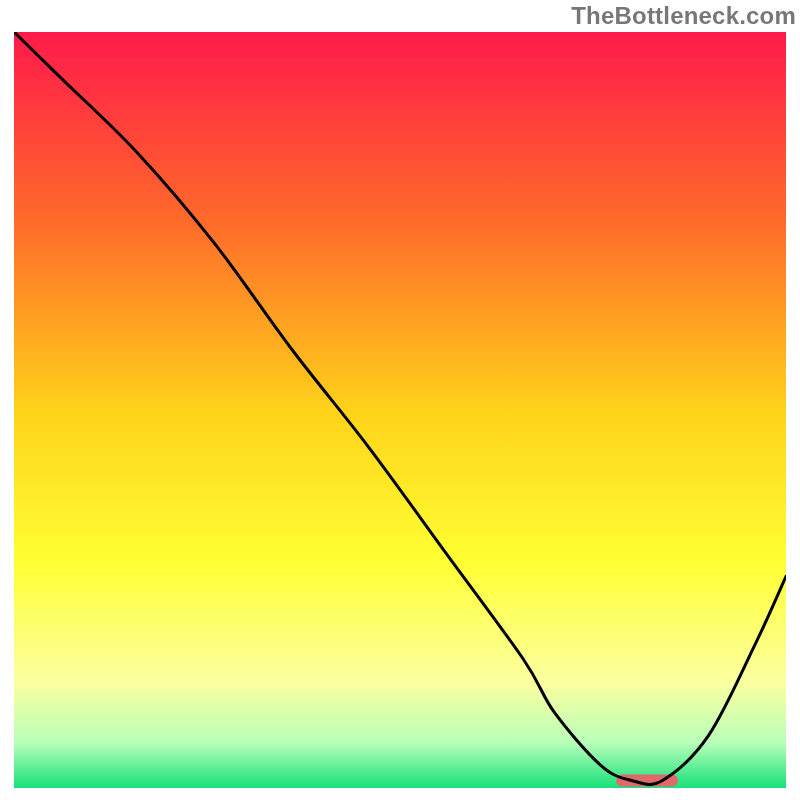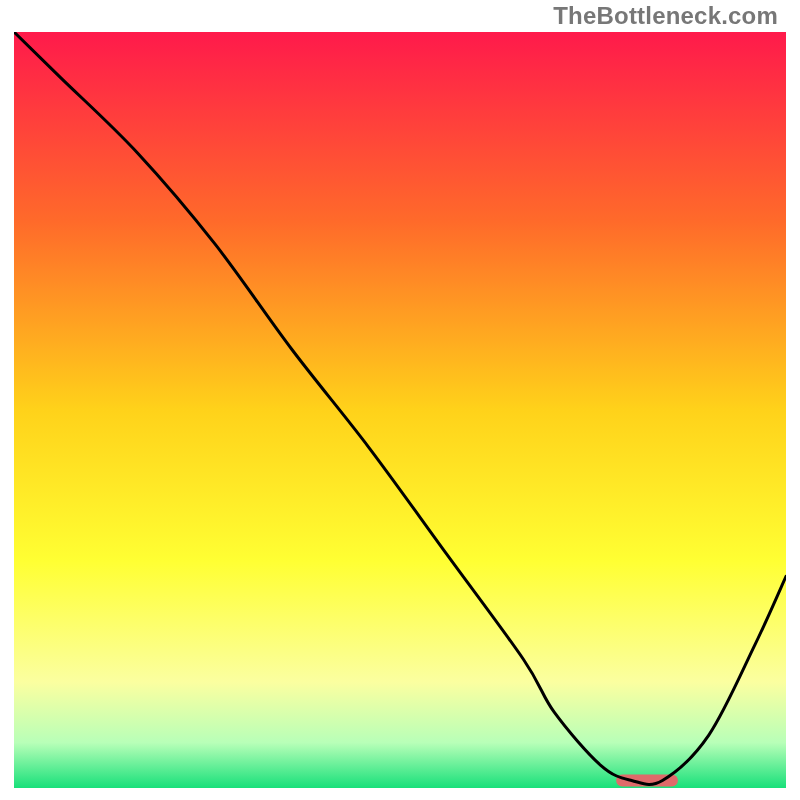--- a/index.html
+++ b/index.html
@@ -12,21 +12,21 @@
     overflow: hidden;
   }
   .container {
     position: relative;
     width: 800px;
     height: 800px;
   }
   .watermark {
     position: absolute;
     top: 2px;
-    right: 22px;
+    right: 4px;
     font-size: 24px;
     font-weight: bold;
     color: #777;
     letter-spacing: 0.2px;
     user-select: none;
   }
   .plot-frame {
     position: absolute;
     left: 14px;
     top: 32px;

